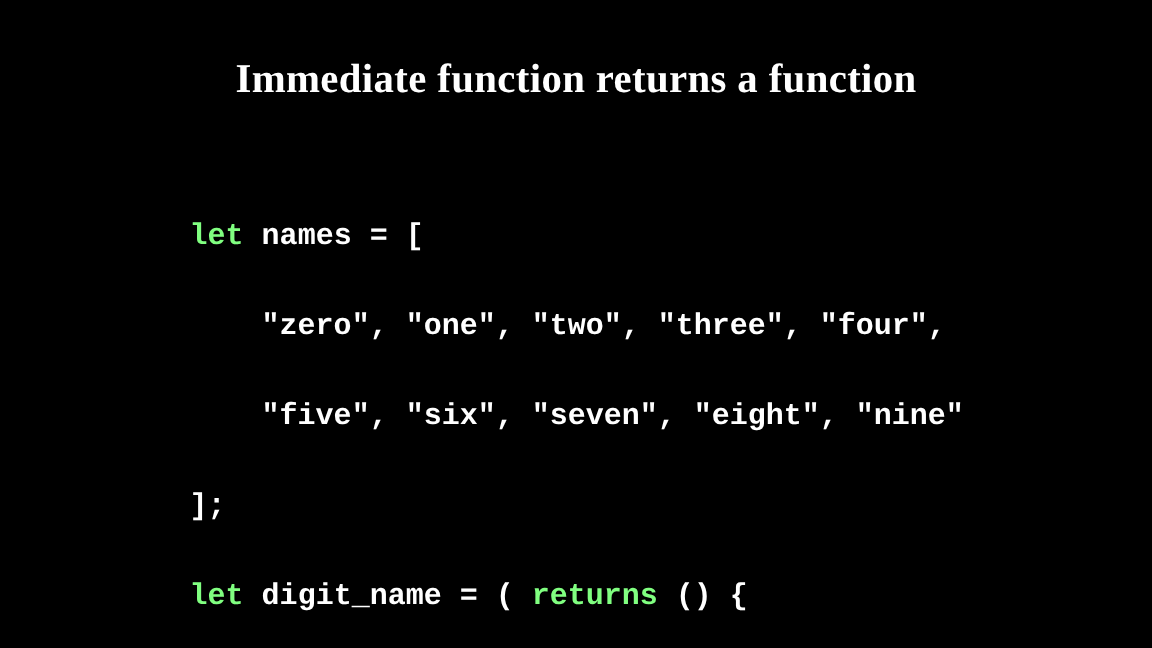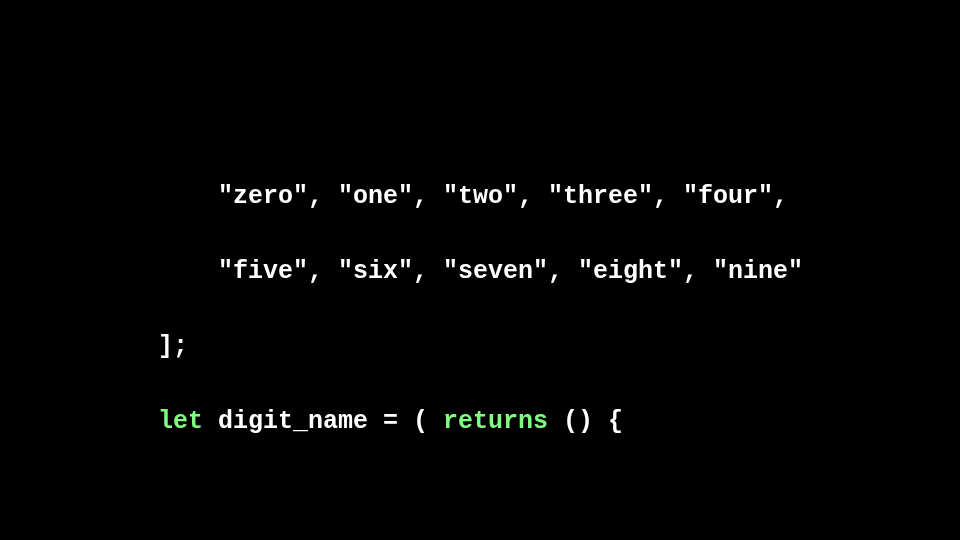--- a/index.html
+++ b/index.html
@@ -40,22 +40,24 @@
     color: #ffffff;
   }
   .kw  { color: #80ff80; } 
   .txt { color: #ffffff; }
 </style>
 </head>
 <body>
 
 <div class="slide">
 
+  <div class="title">Immediate function returns a function</div>
 
   <div class="code-block">
+<div><span class="kw">let</span><span class="txt"> names = [</span></div>
 <div><span class="txt">    "zero", "one", "two", "three", "four",</span></div>
 <div><span class="txt">    "five", "six", "seven", "eight", "nine"</span></div>
 <div><span class="txt">];</span></div>
 <div><span class="kw">let</span><span class="txt"> digit_name = ( </span><span class="kw">returns</span><span class="txt"> () {</span></div>
 
 
 
 
 <div><span class="txt"></span></div>
 

